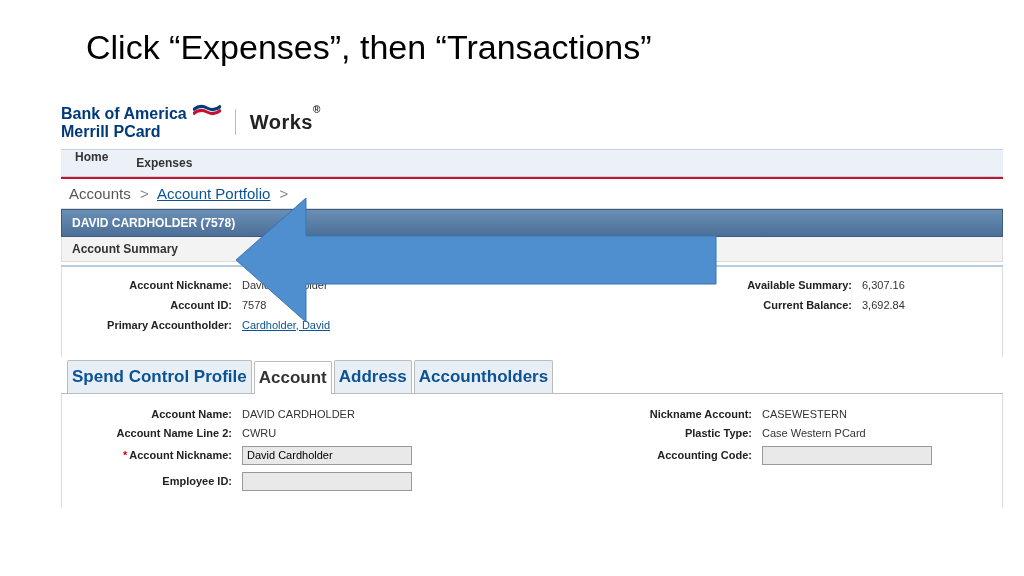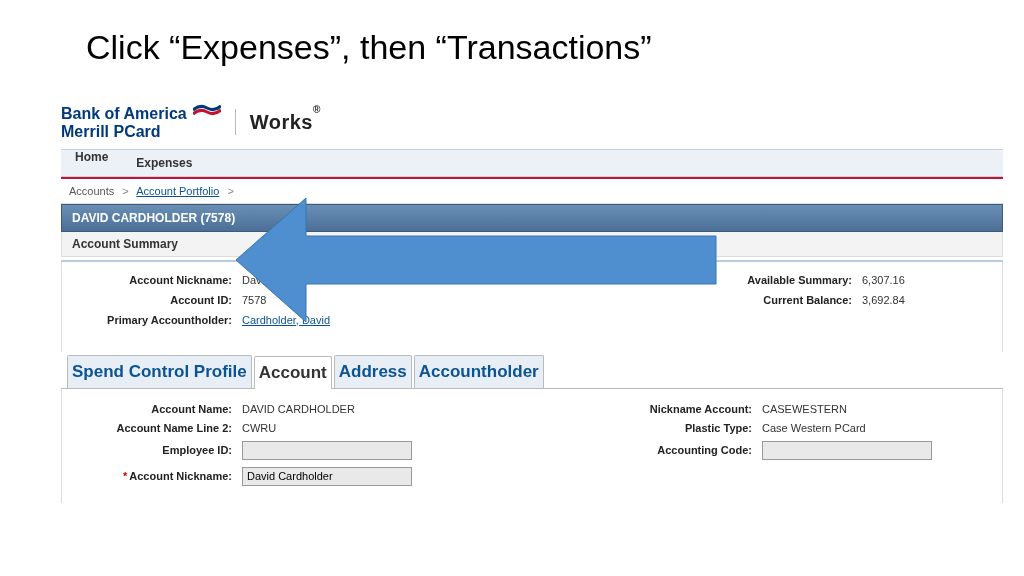--- a/index.html
+++ b/index.html
@@ -14,21 +14,21 @@
   .bofa-top { display: flex; align-items: center; }
   .bofa-flag { margin-left: 6px; }
   .divider-v { width: 1px; height: 26px; background: #bbb; margin: 0 14px; }
   .works-logo { font-size: 20px; font-weight: bold; color: #222; position: relative; letter-spacing: 0.5px; }
   .works-logo sup { font-size: 10px; position: relative; top: -8px; }
   
   .nav-bar { background: #ebf1f6; border-top: 1px solid #c5d3e0; border-bottom: 1px solid #c5d3e0; height: 28px; display: flex; align-items: center; font-size: 12px; font-weight: bold; color: #333; }
   .nav-item { padding: 0 14px; line-height: 28px; height: 40px; cursor: pointer; }
   .nav-item.expenses { display: flex; align-items: center; }
   
-  .breadcrumb { font-size: 11px; color: #555; padding: 6px 8px; border-bottom: 1px solid #ddd; }
+  .breadcrumb { font-size: 15px; color: #555; padding: 6px 8px; border-bottom: 1px solid #ddd; }
   .breadcrumb a { color: #0b5394; text-decoration: underline; }
   .breadcrumb .sep { margin: 0 5px; color: #888; }
   
   .account-header { background: linear-gradient(to bottom, #6a8fb5, #4b6f97); color: #fff; font-weight: bold; font-size: 12px; padding: 6px 10px; border: 1px solid #3d5a7a; }
   .section-subheader { background: #f3f3f3; border: 1px solid #ddd; border-top: none; padding: 5px 10px; font-size: 12px; font-weight: bold; color: #333; }
   .subheader-divider { height: 5px; border-bottom: 2px solid #b8ccdf; background: #fff; }
   
   .summary-body { display: flex; padding: 12px 10px 18px 10px; font-size: 11px; color: #333; border-left: 1px solid #ddd; border-right: 1px solid #ddd; }
   .summary-left { flex: 1; }
   .summary-right { width: 260px; }
@@ -128,40 +128,40 @@
         <div class="field-label">Current Balance:</div>
         <div class="field-value">3,692.84</div>
       </div>
     </div>
   </div>
 
   <div class="tabs-row">
     <div class="tab">Spend Control Profile</div>
     <div class="tab active">Account</div>
     <div class="tab">Address</div>
-    <div class="tab">Accountholder</div>
+    <div class="tab">Accountholders</div>
   </div>
 
   <div class="tab-body">
     <div class="tab-left">
       <div class="form-row">
         <div class="form-label">Account Name:</div>
         <div class="form-value">DAVID CARDHOLDER</div>
       </div>
       <div class="form-row">
         <div class="form-label">Account Name Line 2:</div>
         <div class="form-value">CWRU</div>
       </div>
       <div class="form-row">
+        <div class="form-label"><span class="req">*</span><span>Account Nickname:</span></div>
+        <input class="text-field" type="text" value="David Cardholder" style="">
+      </div>
+      <div class="form-row">
         <div class="form-label">Employee ID:</div>
         <input class="text-field empty" type="text" value="" style="">
-      </div>
-      <div class="form-row">
-        <div class="form-label"><span class="req">*</span><span>Account Nickname:</span></div>
-        <input class="text-field" type="text" value="David Cardholder" style="">
       </div>
     </div>
     <div class="tab-right">
       <div class="form-row">
         <div class="form-label">Nickname Account:</div>
         <div class="form-value">CASEWESTERN</div>
       </div>
       <div class="form-row">
         <div class="form-label">Plastic Type:</div>
         <div class="form-value">Case Western PCard</div>

